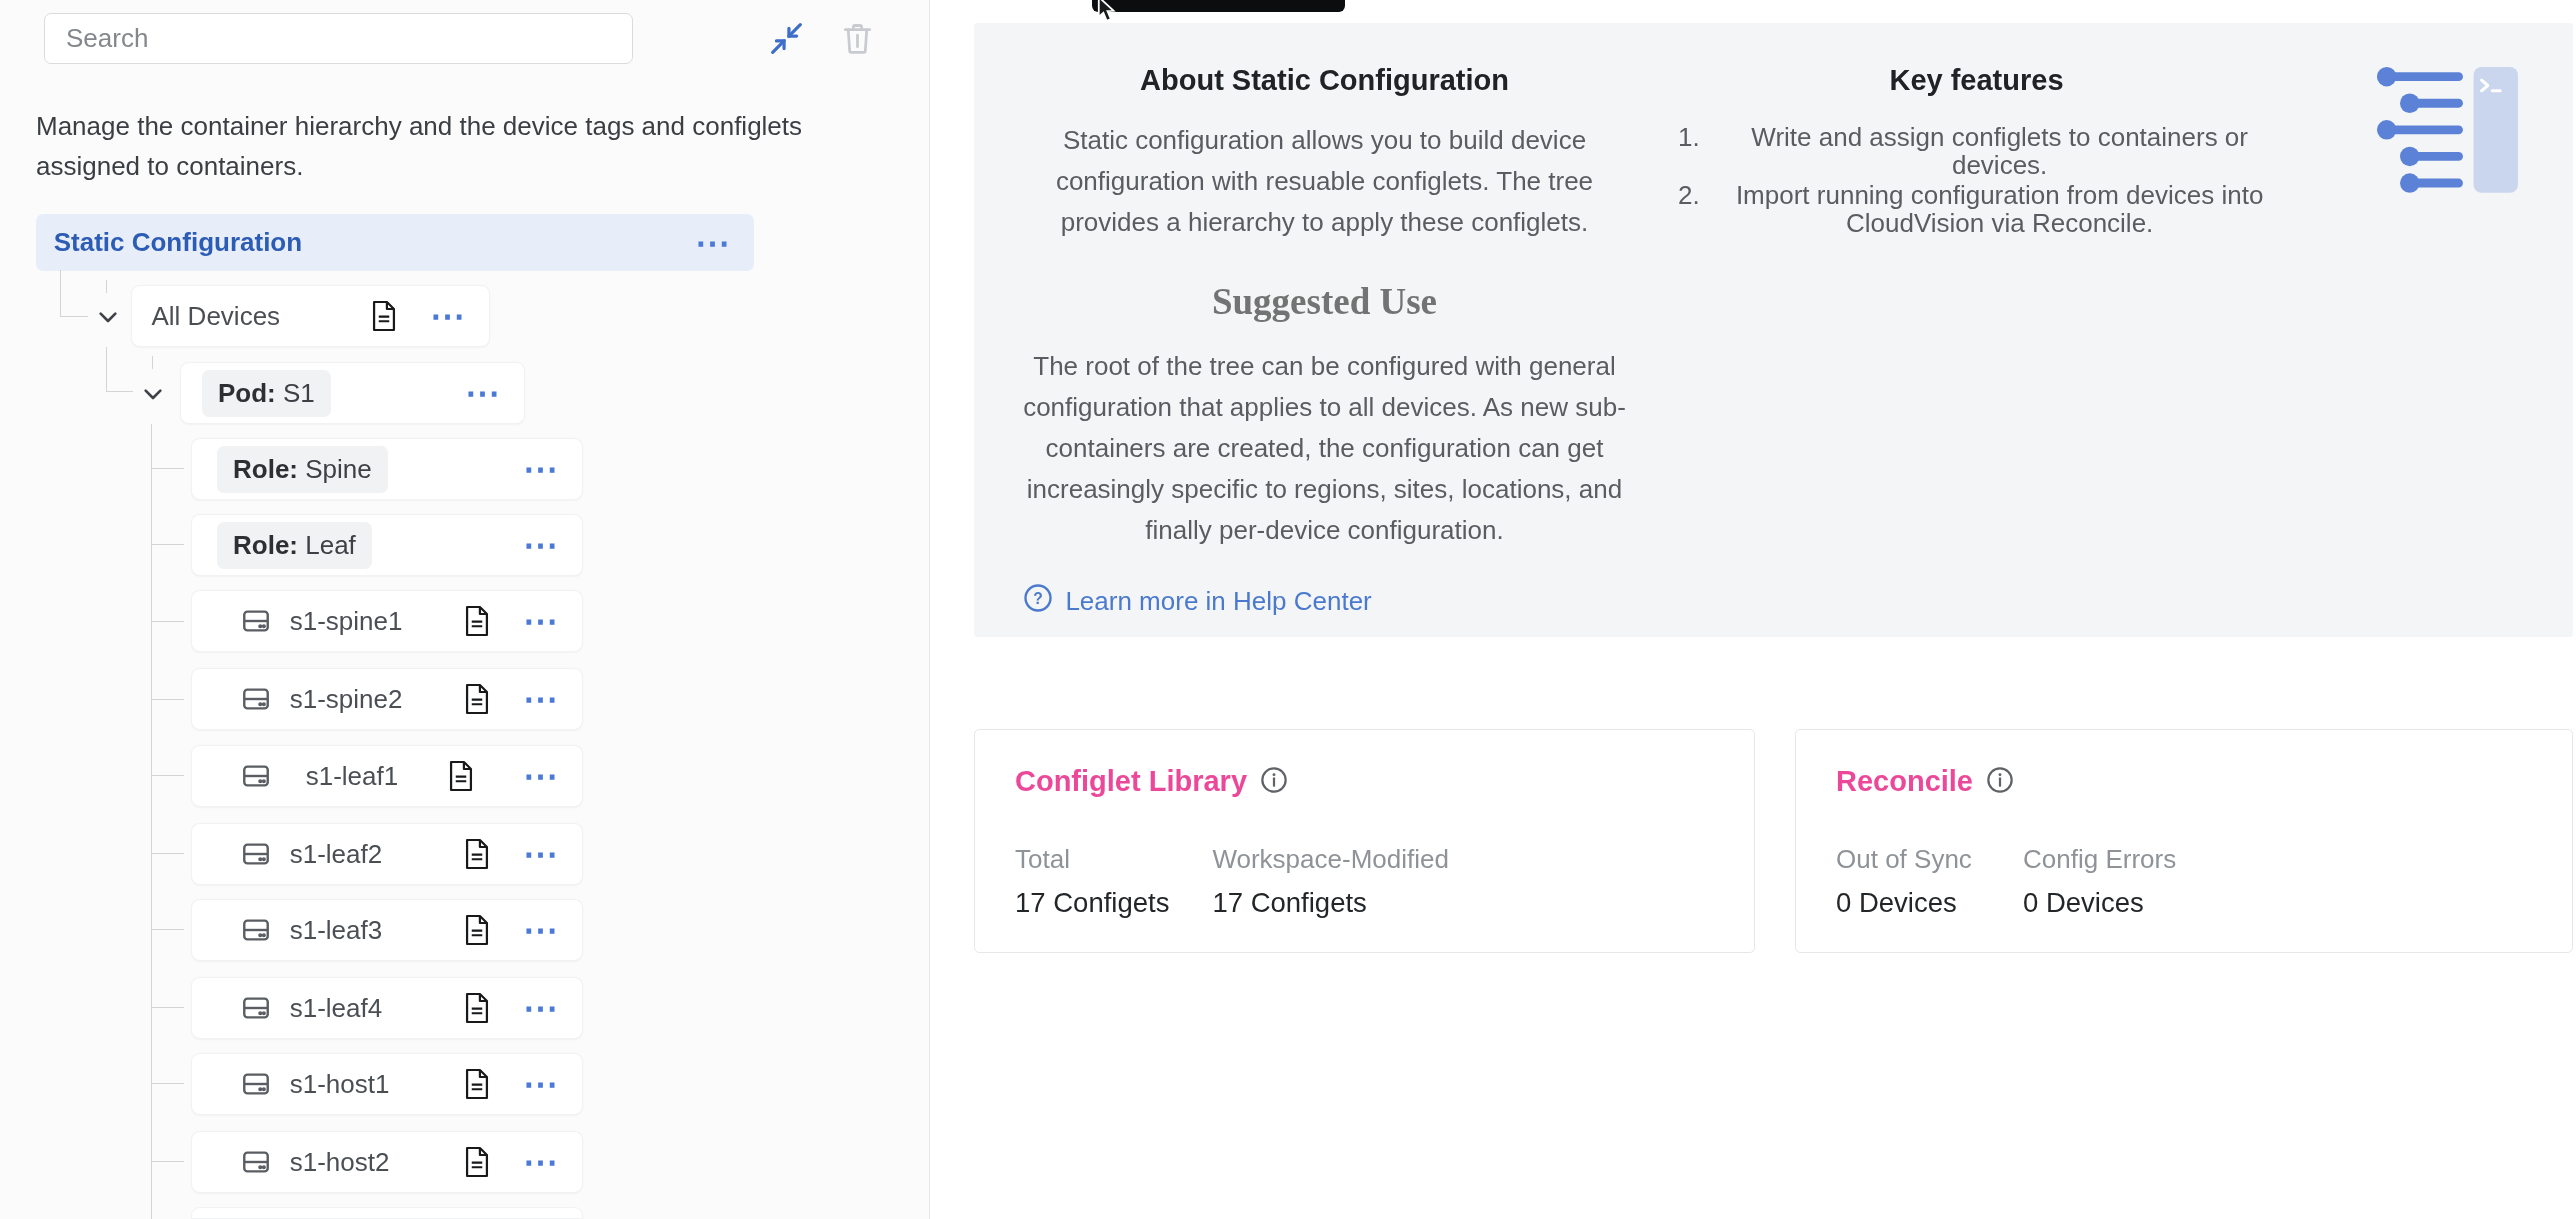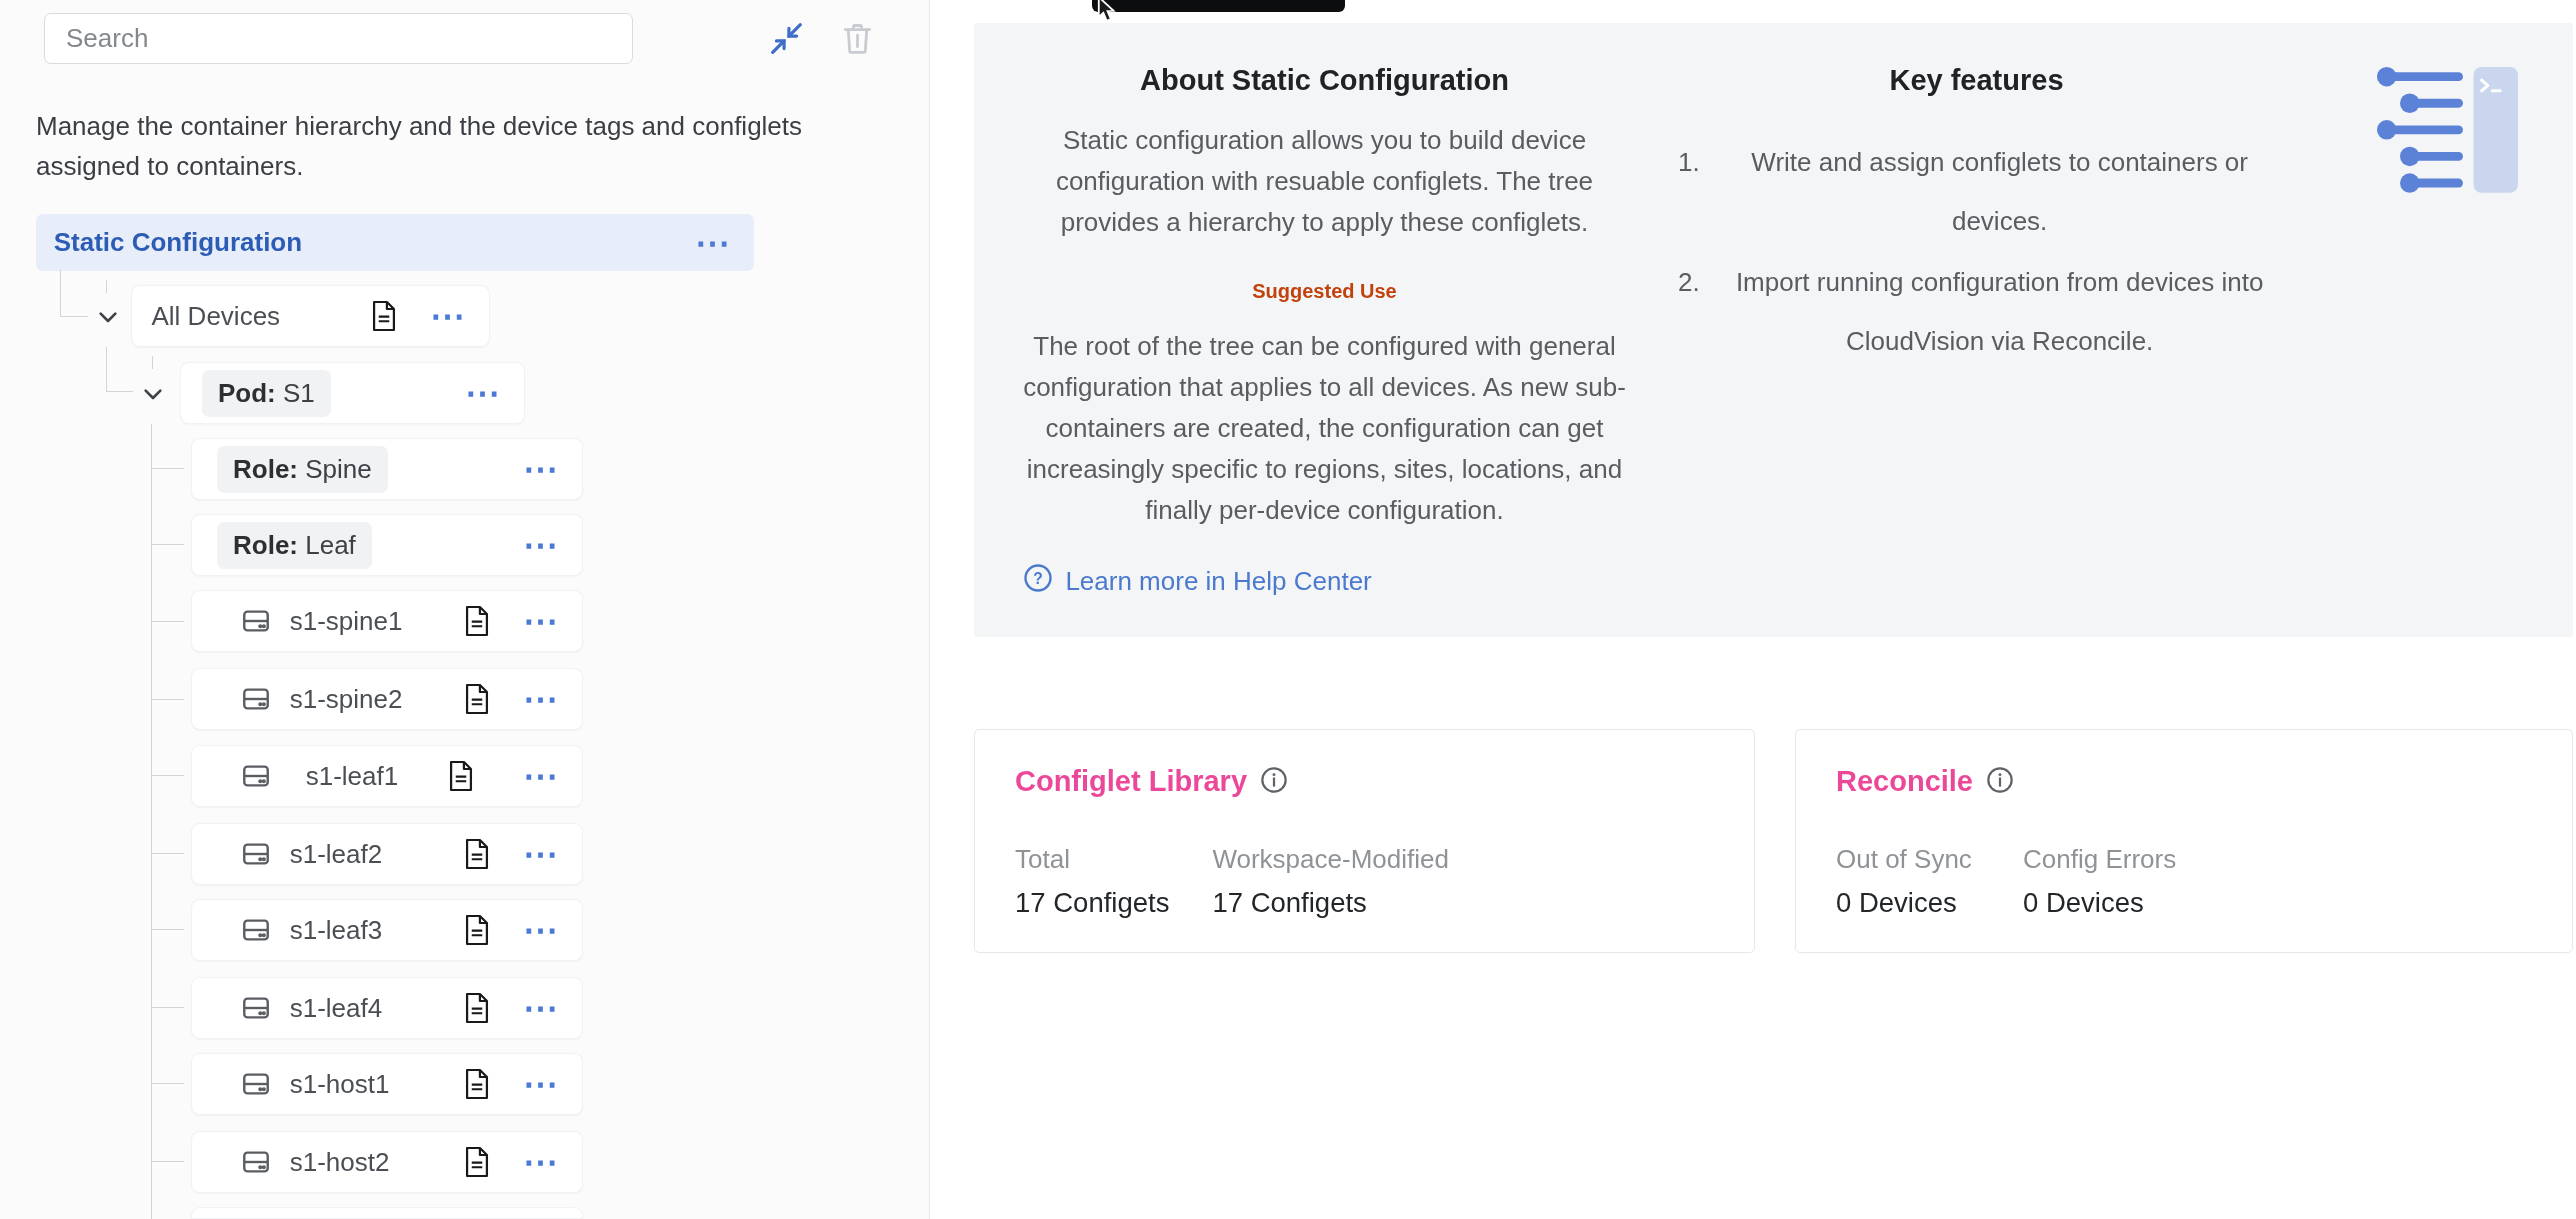--- a/index.html
+++ b/index.html
@@ -58,25 +58,25 @@
                  background:#0c0d0e; border-radius:0 0 6.2px 6.2px; }
   .cursor { position:absolute; left:165px; top:-2.7px; }
 
   .about-panel { position:absolute; left:42px; top:23px; width:1599px; height:614px;
                  background:#f4f5f6; border-radius:3.5px; padding:41px 0 0 49px;text-align:center; }
   .panel-cols { display:flex; }
   .col-about { width:603px; margin-right:40px; }
   .col-features { width:621px; }
   .panel-h { font-size:29px; font-weight:bold; color:#202326; }
   .panel-p { font-size:26px; line-height:41px; color:#595d61; margin-top:23px; }
-  .panel-h2 { font-size:20px; font-weight:bold; color:#c2410c; margin-top:37px; }
+  .panel-h2 { font-size:37px; font-weight:bold; color:#737373; margin-top:37px;font-family:Liberation Serif, serif; }
   .help-link { display:flex; align-items:center; gap:12.4px; margin-top:32px;
                font-size:26px; color:#4a79ce; cursor:pointer; text-decoration:none; }
-  .features-list { margin-top:36px; padding-left:41px; font-size:26px;
-                   line-height:59px; color:#595d61; }
+  .features-list { margin-top:26px; padding-left:41px; font-size:26px;
+                   line-height:28px; color:#595d61; }
   .features-list li { margin-bottom:1.8px; padding-left:5.3px; }
   .illustration { position:absolute; right:55px; top:43px; }
 
   
   .card { position:absolute; top:729px; height:224px; background:#fff;
           border:1.8px solid #e5e7e9; border-radius:5.3px; padding:35px 40px; }
   .card-configlets { left:42px; width:781px; }
   .card-reconcile { left:863px; width:778px; }
   .card-title-row { display:flex; align-items:center; gap:13.3px; }
   .card-title { font-size:29px; font-weight:bold; color:#ec4899; }

